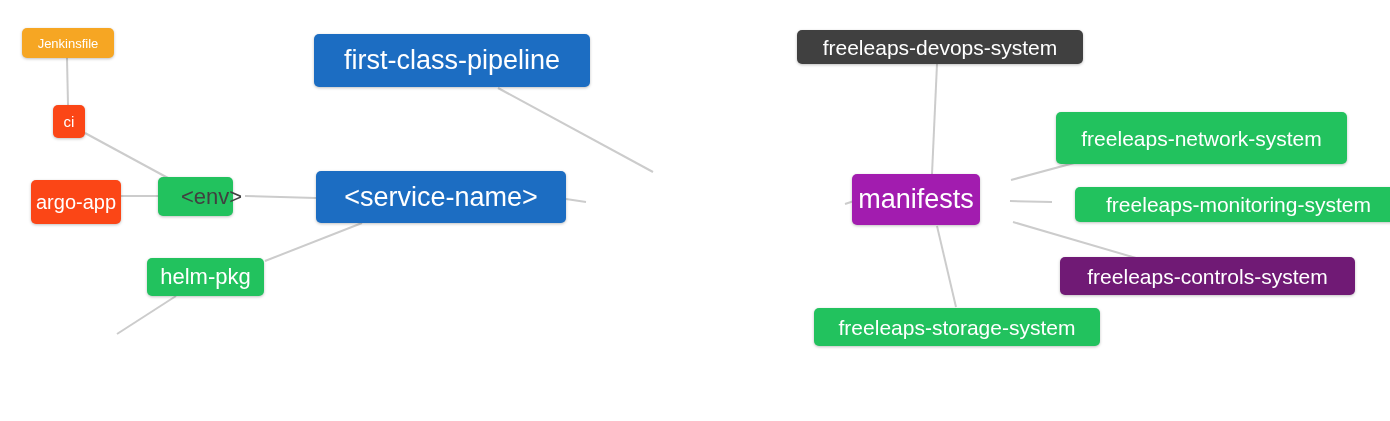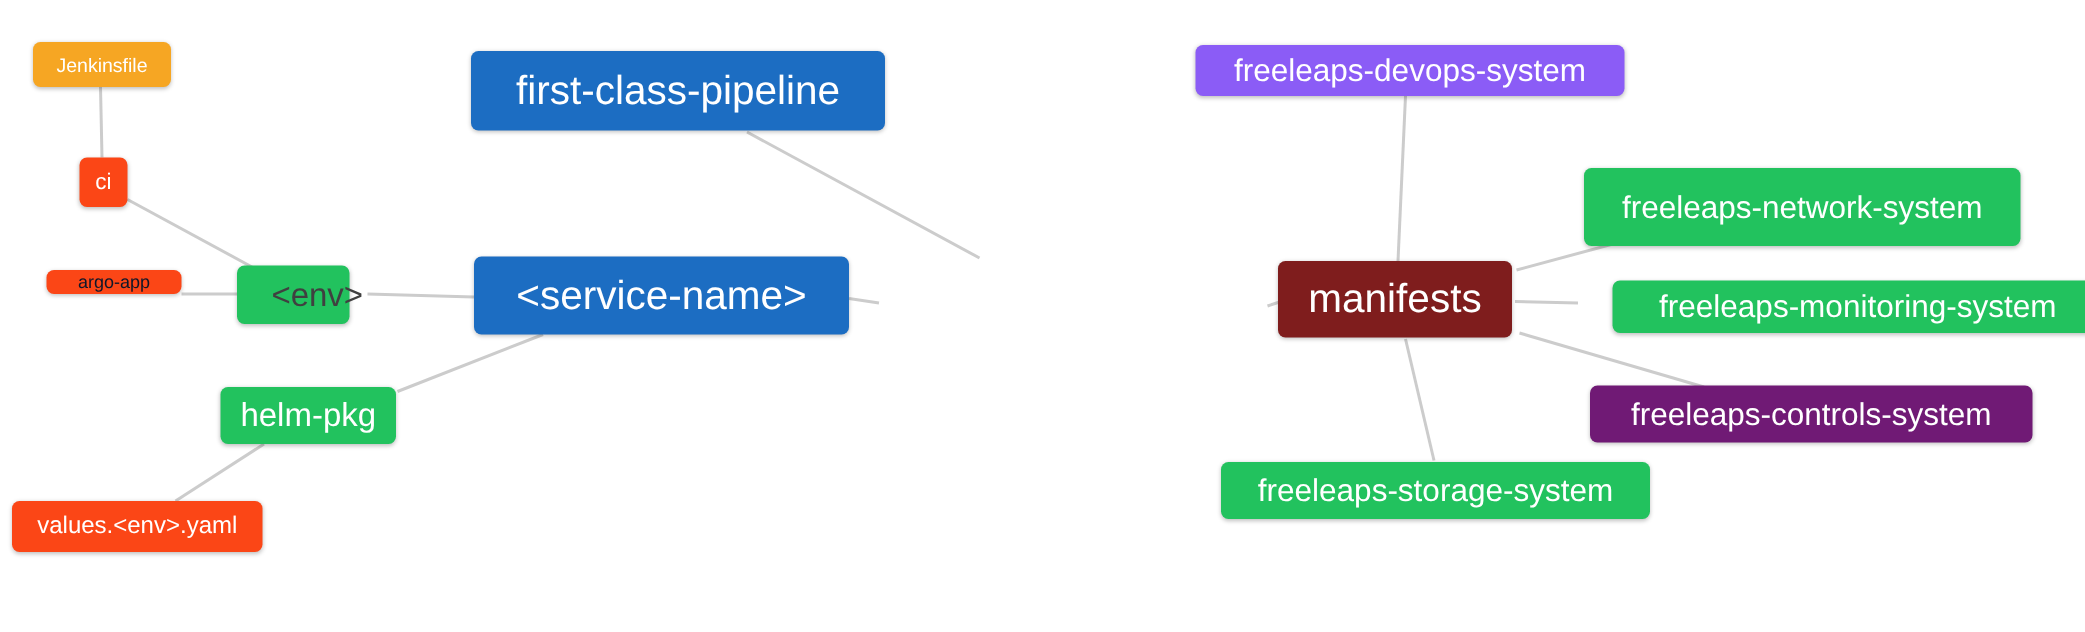--- a/index.html
+++ b/index.html
@@ -54,25 +54,24 @@
       <line x1="845" y1="204" x2="854" y2="201" stroke="#cccccc" stroke-width="2"></line>
       <line x1="932" y1="174" x2="937" y2="64" stroke="#cccccc" stroke-width="2"></line>
       <line x1="1011" y1="180" x2="1126" y2="149" stroke="#cccccc" stroke-width="2"></line>
       <line x1="1010" y1="201" x2="1052" y2="202" stroke="#cccccc" stroke-width="2"></line>
       <line x1="1013" y1="222" x2="1136" y2="258" stroke="#cccccc" stroke-width="2"></line>
       <line x1="937" y1="226" x2="956" y2="307" stroke="#cccccc" stroke-width="2"></line>
     </svg>
 
   <div class="node" style="left: 314px; top: 34px; width: 276px; height: 53px; font-size: 27px; background: rgb(28, 109, 194); color: rgb(255, 255, 255);">first-class-pipeline</div>
   <div class="node" style="left: 316px; top: 171px; width: 250px; height: 52px; font-size: 27px; background: rgb(28, 109, 194); color: rgb(255, 255, 255);">&lt;service-name&gt;</div>
-  <div class="node" style="left: 852px; top: 174px; width: 156px; height: 51px; font-size: 27px; background: #7f1d1d; color: rgb(255, 255, 255);">manifests</div>
+  <div class="node" style="left: 852px; top: 174px; width: 128px; height: 51px; font-size: 27px; background: #a21caf; color: rgb(255, 255, 255);">manifests</div>
   <div class="node" style="left: 158px; top: 177px; width: 75px; height: 39px; font-size: 22px; background: rgb(34, 194, 94); color: #404040; padding-left: 36px;">&lt;env&gt;</div>
   <div class="node" style="left: 147px; top: 258px; width: 117px; height: 38px; font-size: 22px; background: rgb(34, 194, 94); color: rgb(255, 255, 255);">helm-pkg</div>
-  <div class="node" style="left: 31px; top: 180px; width: 90px; height: 16px; font-size: 12px; background: rgb(251, 70, 22); color: #0f172a;">argo-app</div>
-  <div class="node" style="left: 8px; top: 334px; width: 167px; height: 34px; font-size: 16px; background: rgb(251, 70, 22); color: rgb(255, 255, 255);">values.&lt;env&gt;.yaml</div>
+  <div class="node" style="left: 31px; top: 180px; width: 90px; height: 44px; font-size: 20px; background: rgb(251, 70, 22); color: #ffffff;">argo-app</div>
   <div class="node" style="left: 53px; top: 105px; width: 32px; height: 33px; font-size: 15px; background: rgb(251, 70, 22); color: rgb(255, 255, 255);">ci</div>
   <div class="node" style="left: 22px; top: 28px; width: 92px; height: 30px; font-size: 13px; background: rgb(246, 166, 35); color: rgb(255, 255, 255);">Jenkinsfile</div>
-  <div class="node" style="left: 797px; top: 30px; width: 286px; height: 34px; font-size: 21px; background: #8b5cf6; color: rgb(255, 255, 255);">freeleaps-devops-system</div>
+  <div class="node" style="left: 797px; top: 30px; width: 286px; height: 34px; font-size: 21px; background: #404040; color: rgb(255, 255, 255);">freeleaps-devops-system</div>
   <div class="node" style="left: 1056px; top: 112px; width: 291px; height: 52px; font-size: 21px; background: rgb(34, 194, 94); color: rgb(255, 255, 255);">freeleaps-network-system</div>
   <div class="node" style="left: 1050px; top: 187px; width: 327px; height: 35px; font-size: 21px; background: rgb(34, 194, 94); color: rgb(255, 255, 255); margin-left: 25px;">freeleaps-monitoring-system</div>
   <div class="node" style="left: 1060px; top: 257px; width: 295px; height: 38px; font-size: 21px; background: #701a75; color: rgb(255, 255, 255);">freeleaps-controls-system</div>
   <div class="node" style="left: 814px; top: 308px; width: 286px; height: 38px; font-size: 21px; background: rgb(34, 194, 94); color: rgb(255, 255, 255);">freeleaps-storage-system</div>
 </div>
 
 </body></html>

